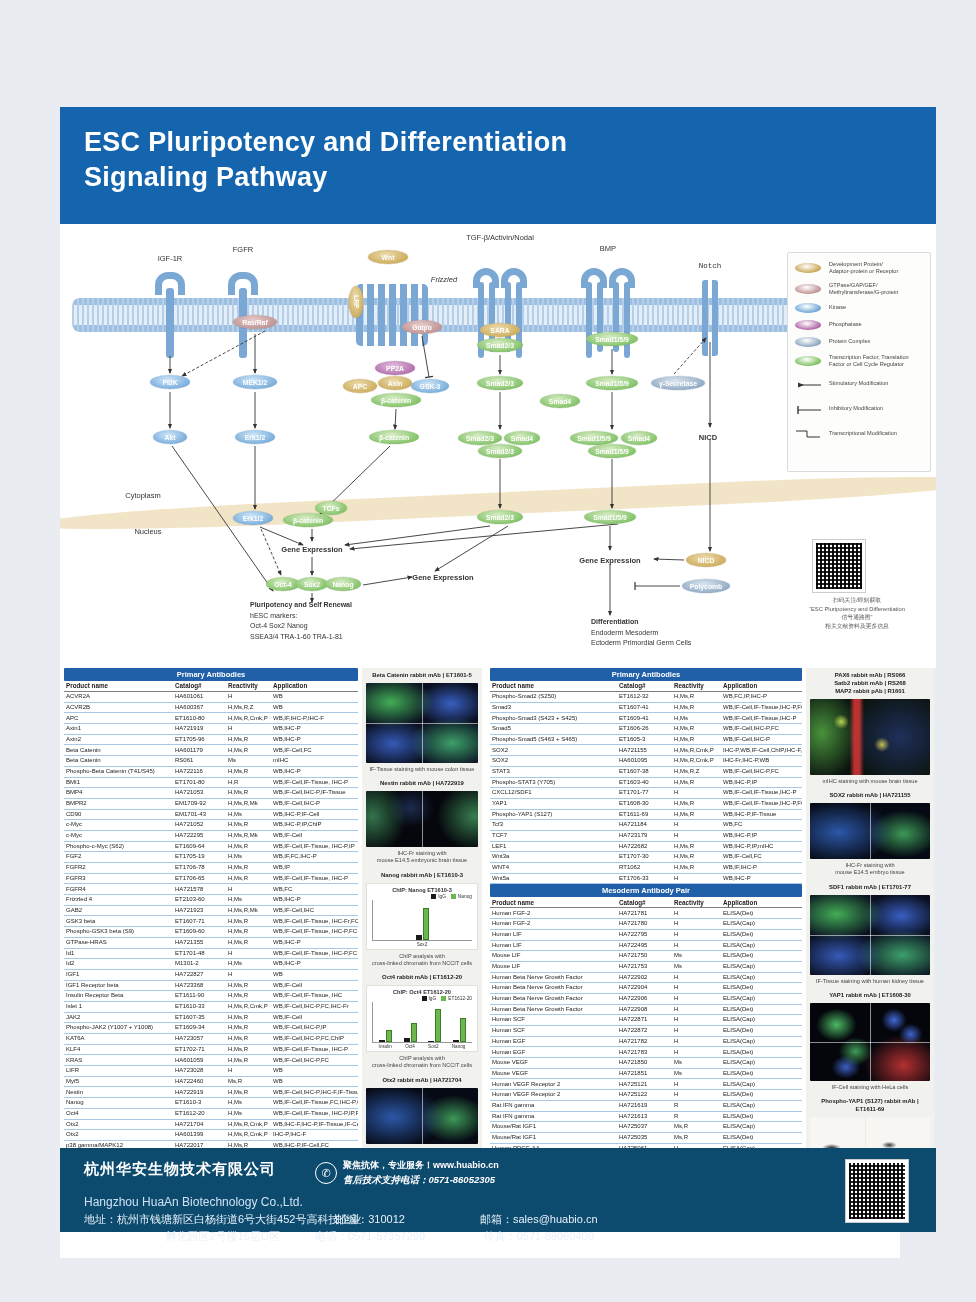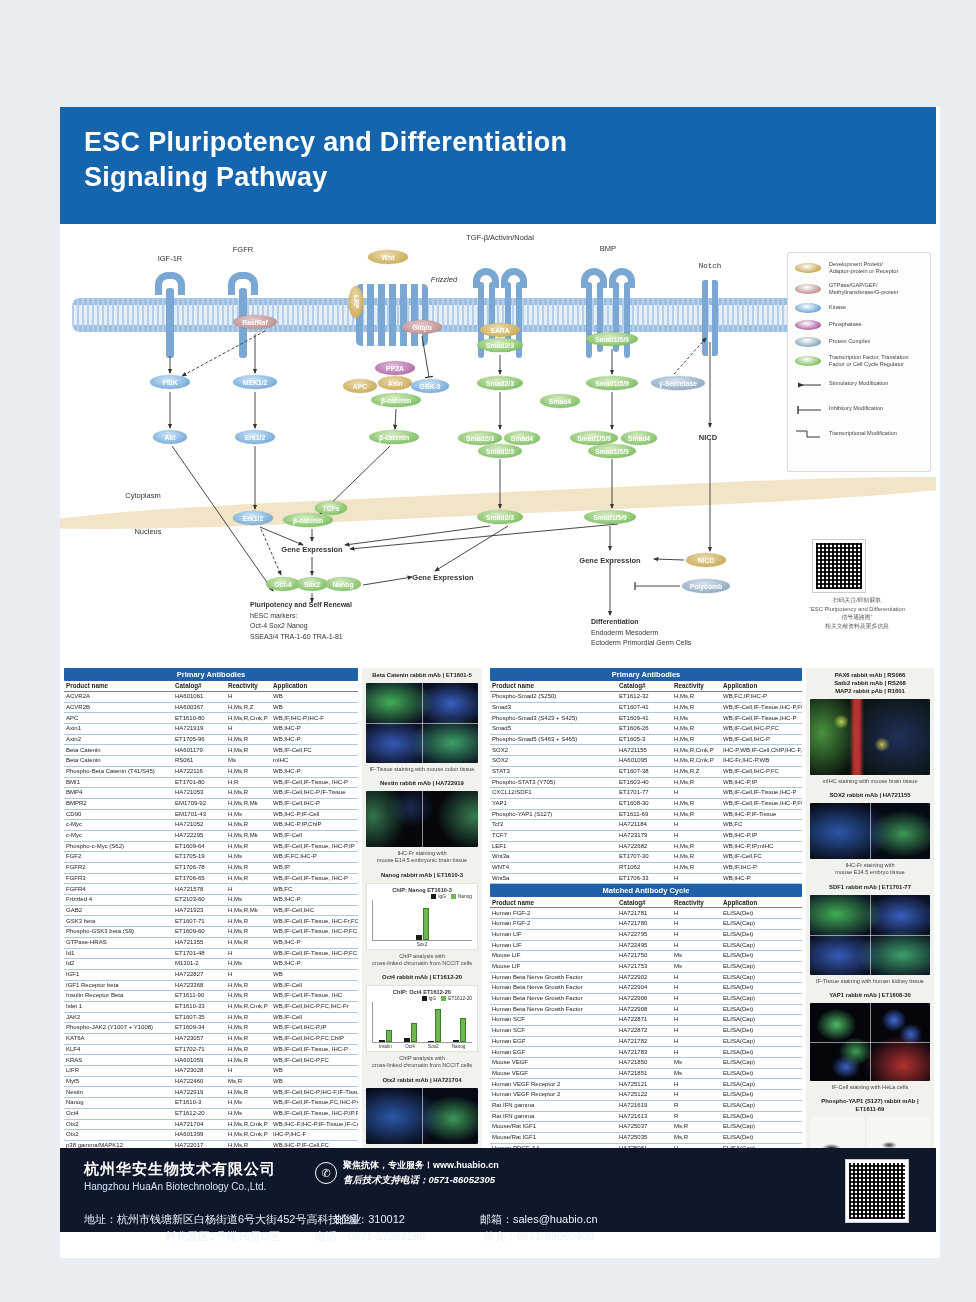--- a/index.html
+++ b/index.html
@@ -1,17 +1,17 @@
 <!DOCTYPE html>
 <html><head>
 <meta charset="utf-8">
 <style>
   html,body{margin:0;padding:0;}
   body{width:976px;height:1302px;background:#e9edf2;font-family:"Liberation Sans","DejaVu Sans",sans-serif;position:relative;overflow:hidden;}
-  .poster{position:absolute;left:60px;top:107px;width:840px;height:1151px;background:#ffffff;padding-left:40px;}
+  .poster{position:absolute;left:60px;top:107px;width:840px;height:1151px;background:#ffffff;}
   
   .hdr{position:absolute;left:0;top:0;width:876px;height:117px;background:#1464ae;color:#fff;}
   .hdr-title{position:absolute;left:24px;top:18px;font-size:27px;font-weight:bold;line-height:1.3;letter-spacing:.3px;}
   .logo{position:absolute;right:28px;top:28px;display:flex;align-items:center;}
   .slashes{position:relative;width:52px;height:54px;margin-right:10px;}
   .sl{position:absolute;width:8px;height:20px;border-radius:3px;background:#fff;transform:skewX(-24deg);}
   .sl.lt{background:#9cc3ef;}
   .logo-txt{text-align:left;}
   .logo-cn{font-size:24px;font-weight:bold;letter-spacing:4px;}
   .logo-en{font-size:10px;letter-spacing:7px;margin-top:2px;}
@@ -112,23 +112,23 @@
   .mini .mt{font-size:5.6px;font-weight:bold;text-align:center;color:#333;}
   .mini .lgd{display:flex;justify-content:flex-end;gap:5px;margin:1px 2px;}
   .mini .lgd span{font-size:4.8px;color:#333;display:flex;align-items:center;gap:2px;}
   .mini .sw{width:5px;height:5px;display:inline-block;}
   .plot{display:flex;align-items:flex-end;justify-content:space-around;height:40px;border-left:1px solid #999;border-bottom:1px solid #999;margin:0 2px;}
   .grp{display:flex;align-items:flex-end;gap:1px;}
   .bar{width:6px;}
   .cats{display:flex;justify-content:space-around;margin:1px 2px 0;}
   .cats span{font-size:4.6px;color:#333;}
   
-  .ftr{position:absolute;left:0;top:1041px;width:876px;height:84px;background:#0f172a;color:#fff;}
+  .ftr{position:absolute;left:0;top:1041px;width:876px;height:84px;background:#0c4a6e;color:#fff;}
   .f-cn{position:absolute;left:24px;top:12px;font-size:15px;font-weight:bold;letter-spacing:1px;}
-  .f-en{position:absolute;left:24px;top:33px;font-size:10px;color:#cfe2f5;}
+  .f-en{position:absolute;left:24px;top:47px;font-size:12px;color:#cfe2f5;}
   .f-phone{position:absolute;left:255px;top:11px;display:flex;align-items:center;}
   .f-pic{width:20px;height:20px;border:1.5px solid #fff;border-radius:50%;text-align:center;line-height:20px;font-size:11px;margin-right:6px;flex:none;}
   .f-sl1{font-size:9px;font-weight:bold;}
   .f-sl2{font-size:9.5px;font-weight:bold;font-style:italic;margin-top:2px;}
   .f-row{position:absolute;top:63px;font-size:11px;color:#e8f1fa;line-height:1.5;white-space:pre-line;text-align:center;}
   .f-addr{left:24px;}
   .f-mid{left:255px;}
   .f-right{left:420px;}
   .f-qr{position:absolute;right:28px;top:12px;width:56px;height:56px;}
 </style>
@@ -815,21 +815,21 @@
         <div class="td">RT1062</div>
         <div class="td">H,Ms,R</div>
         <div class="td">WB,IF,IHC-P</div>
       </div>
       <div class="tr">
         <div class="td">Wnt5a</div>
         <div class="td">ET1706-33</div>
         <div class="td">H</div>
         <div class="td">WB,IHC-P</div>
       </div>
-      <div class="tband">Matched Antibody Cycle</div>
+      <div class="tband">Mesoderm Antibody Pair</div>
       <div class="tr hd">
         <div class="td">Product name</div>
         <div class="td">Catalog#</div>
         <div class="td">Reactivity</div>
         <div class="td">Application</div>
       </div>
       <div class="tr">
         <div class="td">Human FGF-2</div>
         <div class="td">HA721781</div>
         <div class="td">H</div>

